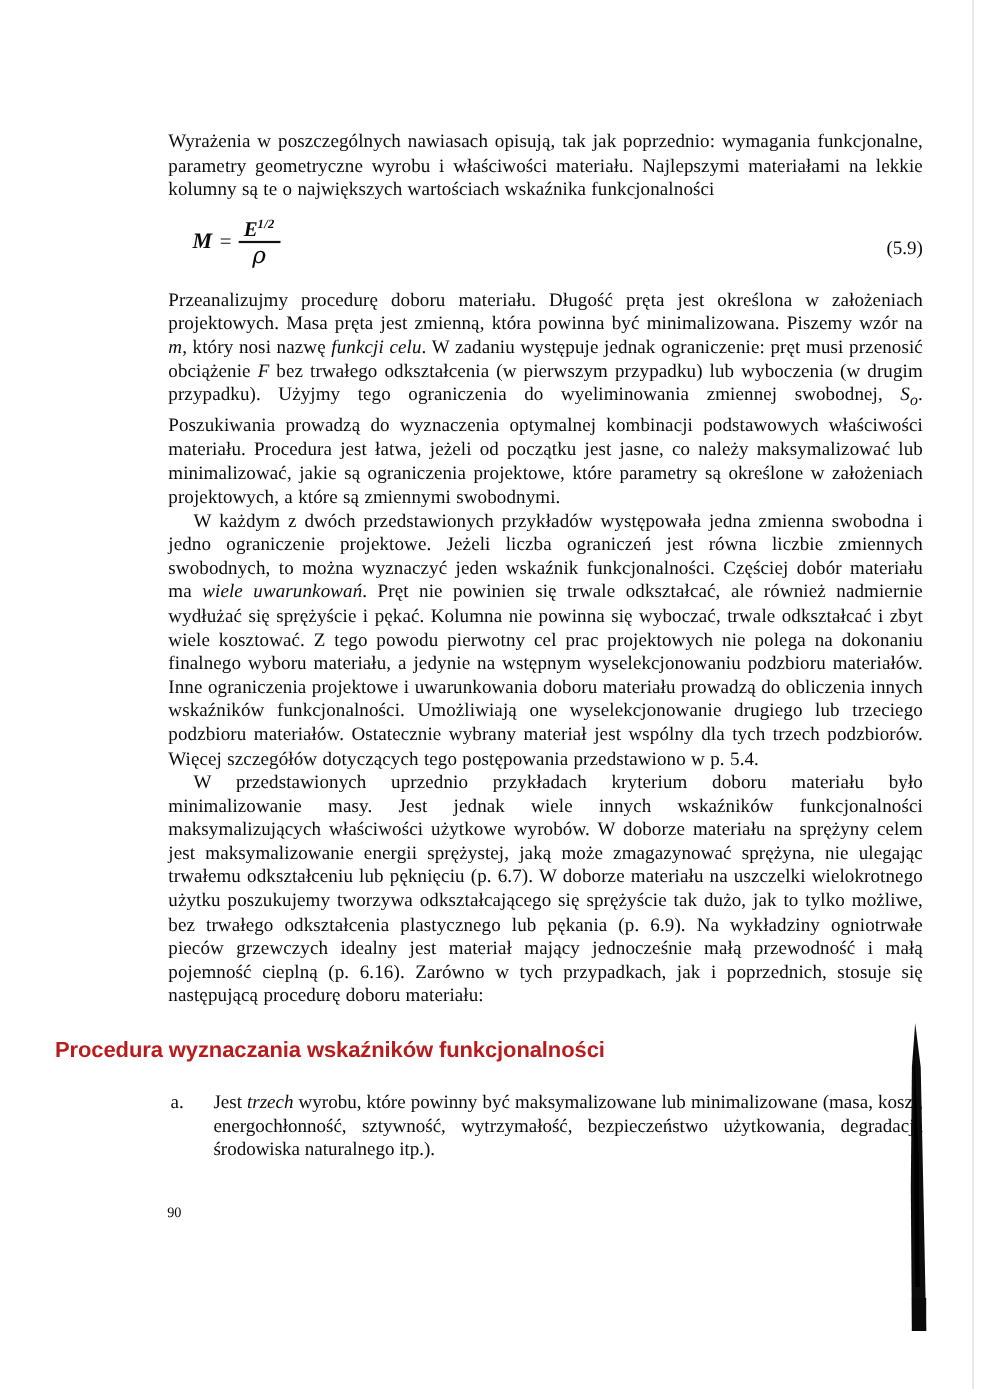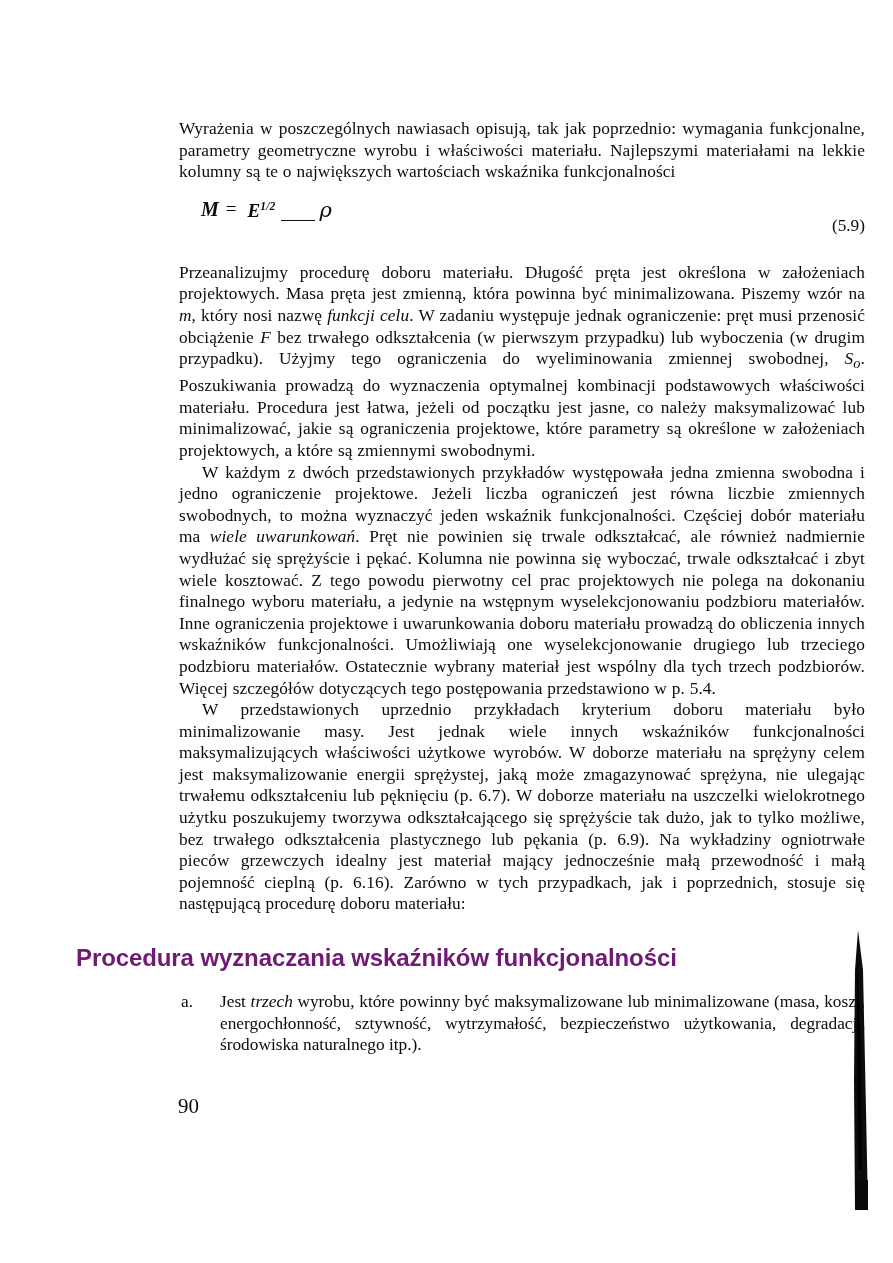--- a/index.html
+++ b/index.html
@@ -13,21 +13,20 @@
     position: relative;
     overflow: hidden;
     font-family: "Liberation Serif", "DejaVu Serif", serif;
     color: #0b0b0b;
   }
 
   .page {
     position: absolute;
     inset: 0;
     background: #ffffff;
-    margin-left: 26px;
   }
 
   
   .col {
     position: absolute;
     left: 153px;
     top: 118px;
     width: 686px;
   }
 
@@ -64,22 +63,22 @@
     font-size: 20px;
     font-weight: 600;
     margin-right: 7px;
   }
   .eq-eq {
     font-size: 19px;
     margin-right: 6px;
   }
   .frac {
     display: inline-flex;
-    flex-direction: row;
-    align-items: flex-end;
+    flex-direction: column;
+    align-items: center;
     line-height: 1;
     position: relative;
     top: 1px;
   }
   .frac .num {
     font-style: italic;
     font-weight: 700;
     font-size: 19px;
     padding: 0 5px 1px 5px;
   }
@@ -108,24 +107,24 @@
     top: 24px;
     font-size: 17.3px;
   }
 
   
   .heading {
     position: absolute;
     left: 50px;
     top: 944px;
     font-family: "Liberation Sans", "DejaVu Sans", sans-serif;
-    font-size: 24px;
+    font-size: 20px;
     font-weight: 600;
     letter-spacing: -0.1px;
-    color: #701a75;
+    color: #b91c1c;
   }
 
   
   .list {
     position: absolute;
     left: 153px;
     top: 991px;
     width: 686px;
   }
   .list-item {
@@ -140,21 +139,21 @@
     left: 2px;
     top: 0;
     font-size: 17.3px;
   }
 
   
   .page-number {
     position: absolute;
     left: 152px;
     top: 1094px;
-    font-size: 21px;
+    font-size: 13px;
   }
 
   
   .edge-wedge {
     position: absolute;
     left: 823px;
     top: 930px;
     width: 30px;
     height: 300px;
     pointer-events: none;

